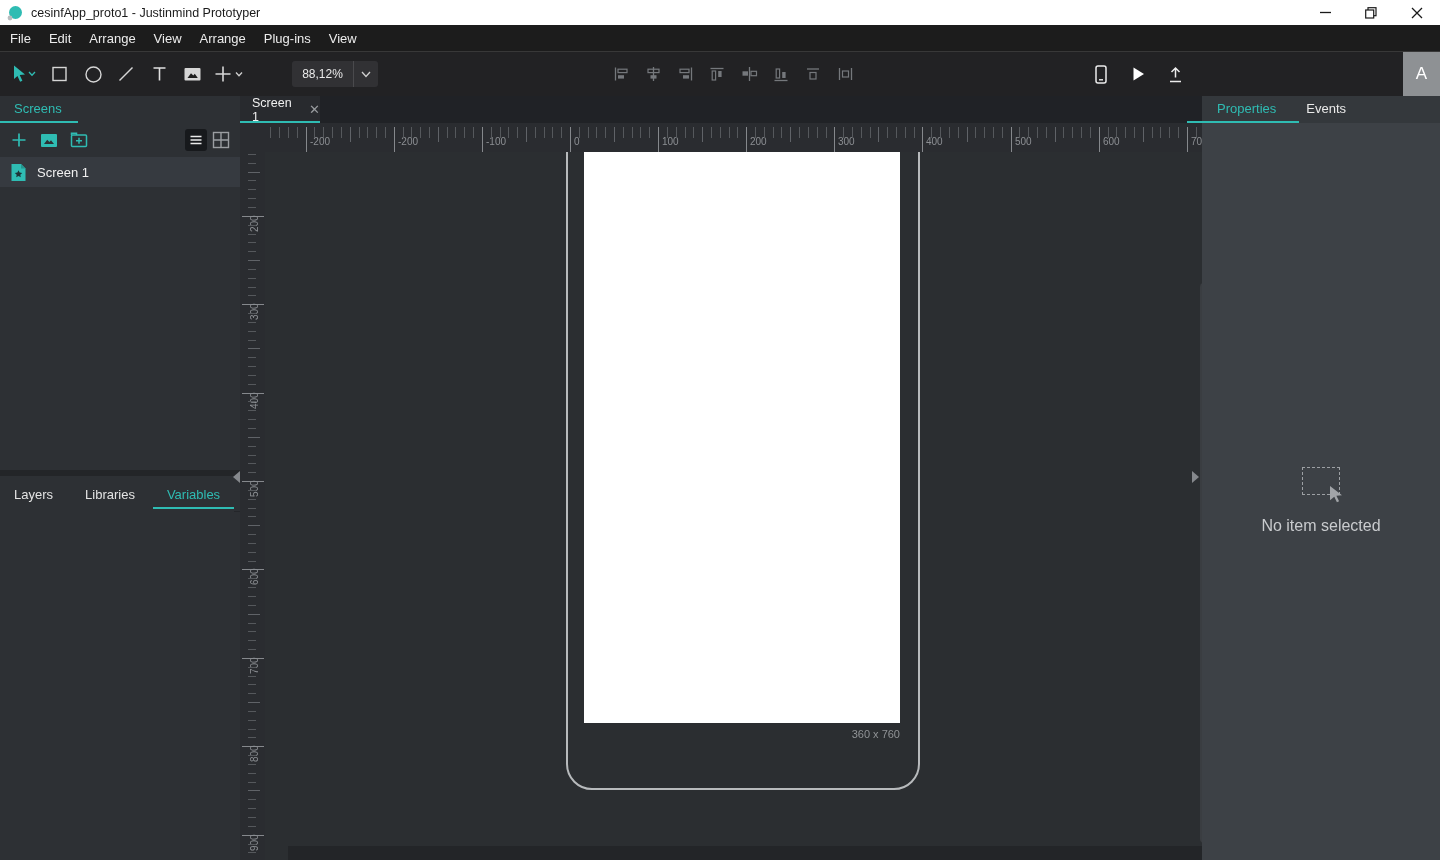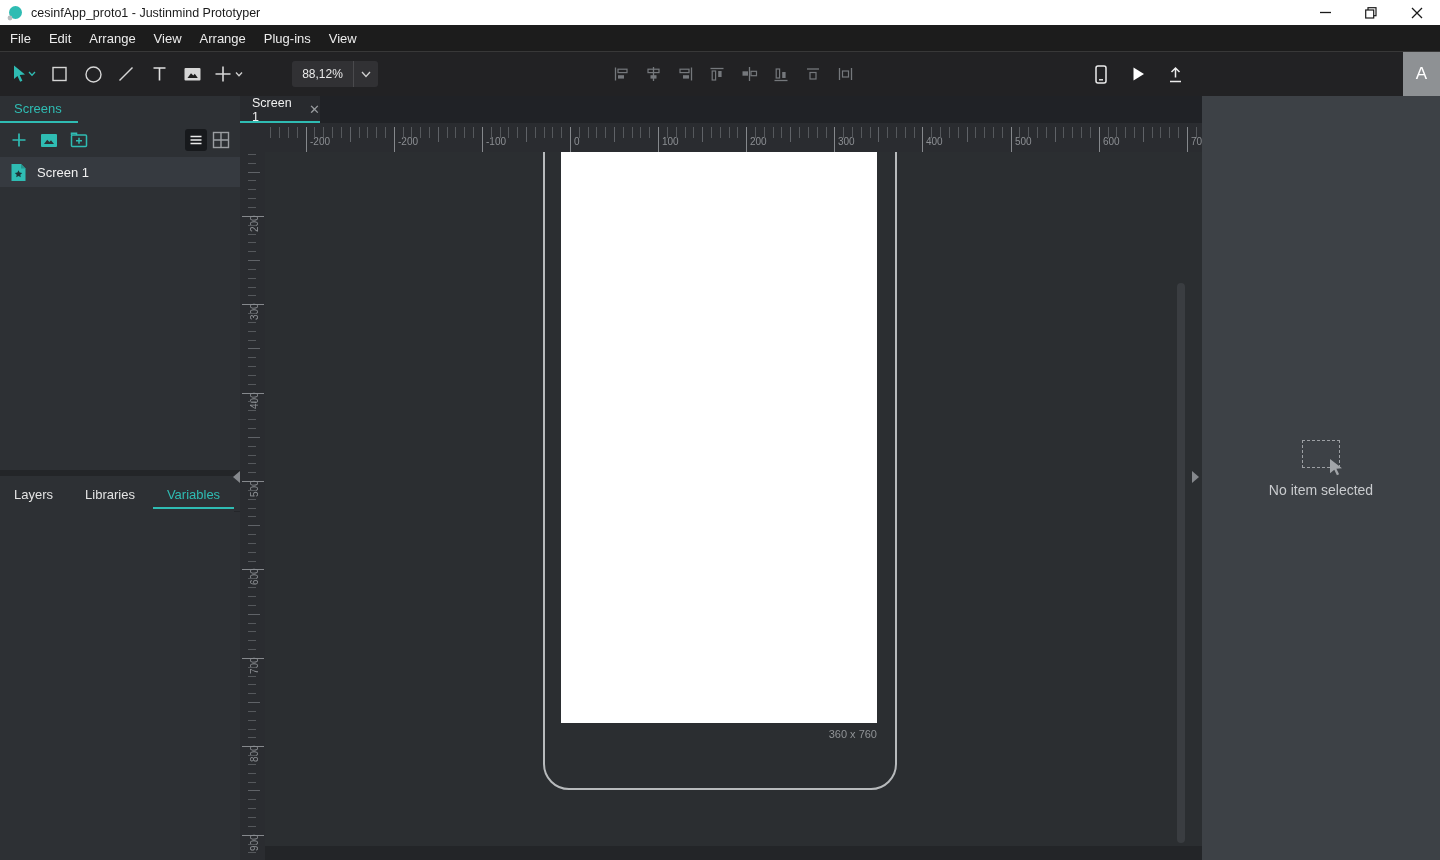--- a/index.html
+++ b/index.html
@@ -62,21 +62,21 @@
   .doc-tab .doc-tab-close { font-size:13px; color:#9a9da0; cursor:pointer; line-height:1; }
   .doc-tab::after { content:""; position:absolute; left:0; right:0; bottom:0; height:2px; background:#2fbcb3; }
   .ruler-row { height:29px; display:flex; background:#2a2c30; }
   .ruler-corner { width:25px; }
   .hruler { position:relative; flex:1; overflow:hidden; }
   .hruler .tick { position:absolute; top:4px; width:1px; background:#55585c; }
   .hruler .tick.minor { height:11px; }
   .hruler .tick.mid { height:15px; background:#606368; }
   .hruler .tick.major { height:25px; background:#85888c; }
   .hruler .rlabel { position:absolute; top:13px; font-size:10px; color:#8c8f93; white-space:nowrap; }
-  .canvas-body { flex:1; display:flex; }
+  .canvas-body { flex:1; display:flex;gap:23px; }
   .vruler { position:relative; width:25px; overflow:hidden; background:#2a2c30; }
   .vruler .tick { position:absolute; left:8px; height:1px; background:#55585c; }
   .vruler .tick.minor { width:8px; }
   .vruler .tick.mid { width:12px; background:#606368; }
   .vruler .tick.major { left:2px; width:22px; background:#85888c; }
   .vruler .rlabel { position:absolute; left:9px; font-size:10px; color:#8c8f93; white-space:nowrap; transform-origin:0 0; transform:rotate(-90deg); }
   .viewport { position:relative; flex:1; overflow:hidden; background:#2b2e31; }
   .phone-frame { position:absolute; left:278px; top:-80px; width:354px; height:718px; border:2px solid #b7babc; border-radius:26px; }
   .artboard { position:absolute; left:296px; top:0; width:316px; height:571px; background:#ffffff; cursor:default; }
   .artboard-size-label { position:absolute; top:576px; left:296px; width:316px; text-align:right; font-size:11px; color:#909396; }
@@ -86,21 +86,21 @@
   
   .right-panel { width:238px; background:#3d4146; display:flex; flex-direction:column; }
   .right-panel .panel-tabbar { background:#34383c; height:27px; }
   .right-panel .panel-tab { color:#eaeaea; }
   .right-panel .panel-tab.active { color:#2fbcb3; }
   .right-panel .panel-tab.active::after { left:-15px; right:-8px; }
   .right-body { position:relative; flex:1; }
   .empty-state { position:absolute; top:344px; left:0; right:0; display:flex; flex-direction:column; align-items:center; }
   .empty-icon { position:relative; width:38px; height:28px; border:1px dashed #9da0a4; }
   .empty-icon svg { position:absolute; right:-7px; bottom:-9px; }
-  .empty-label { margin-top:14px; font-size:14px; color:#c9cbce; }
+  .empty-label { margin-top:22px; font-size:16px; color:#c9cbce; }
 
   
   .collapse-arrow { position:absolute; width:0; height:0; border-top:6px solid transparent; border-bottom:6px solid transparent; cursor:pointer; }
   .collapse-arrow.left  { left:233px; top:471px; border-right:7px solid #85888c; }
   .collapse-arrow.right { left:1192px; top:471px; border-left:7px solid #85888c; }
 </style>
 </head>
 <body>
 
 <div class="app">
@@ -612,20 +612,24 @@
           <div class="phone-frame"></div>
           <div class="artboard"></div>
           <div class="artboard-size-label">360 x 760</div>
           <div class="v-scrollbar"></div>
           <div class="bottom-strip"></div>
         </div>
       </div>
     </div>
 
     <div class="right-panel">
+      <div class="panel-tabbar">
+        <span class="panel-tab active" style="padding-left:15px;padding-right:15px;">Properties</span>
+        <span class="panel-tab" style="padding-left:15px;">Events</span>
+      </div>
       <div class="right-body">
         <div class="empty-state">
           <span class="empty-icon">
             <svg width="17" height="18" viewBox="0 0 17 18">
                 <path d="M1 1 L13 10.2 L7.4 10.8 L10.1 16.2 L7.9 17.2 L5.3 11.8 L1 15.2 Z" fill="#a1a4a8"></path>
               </svg>
           </span>
           <span class="empty-label">No item selected</span>
         </div>
       </div>

